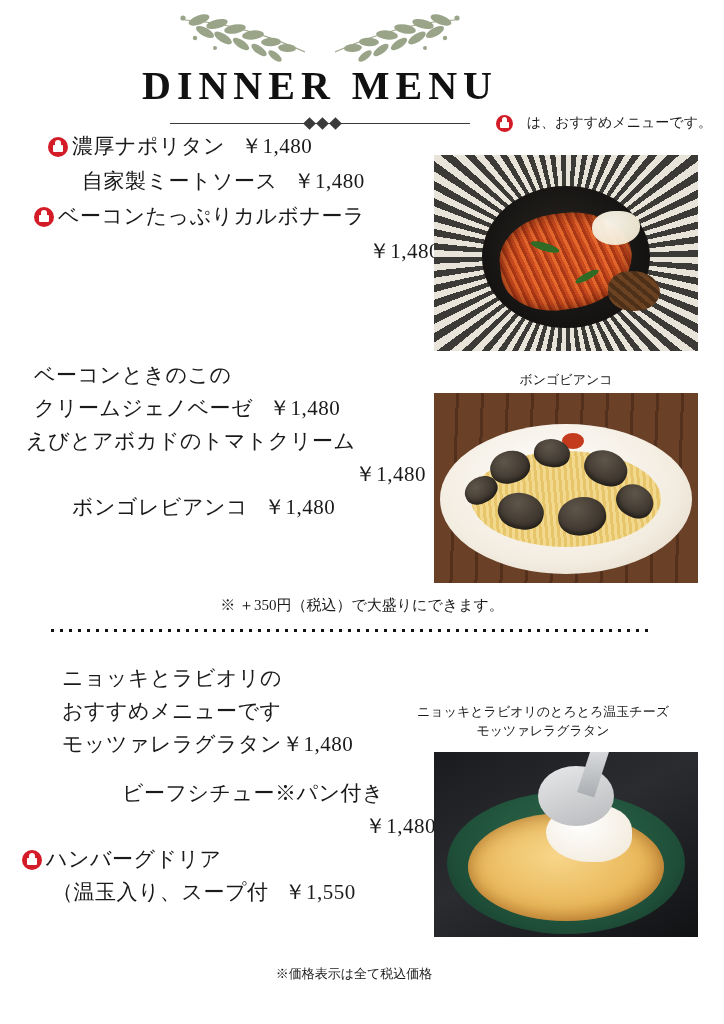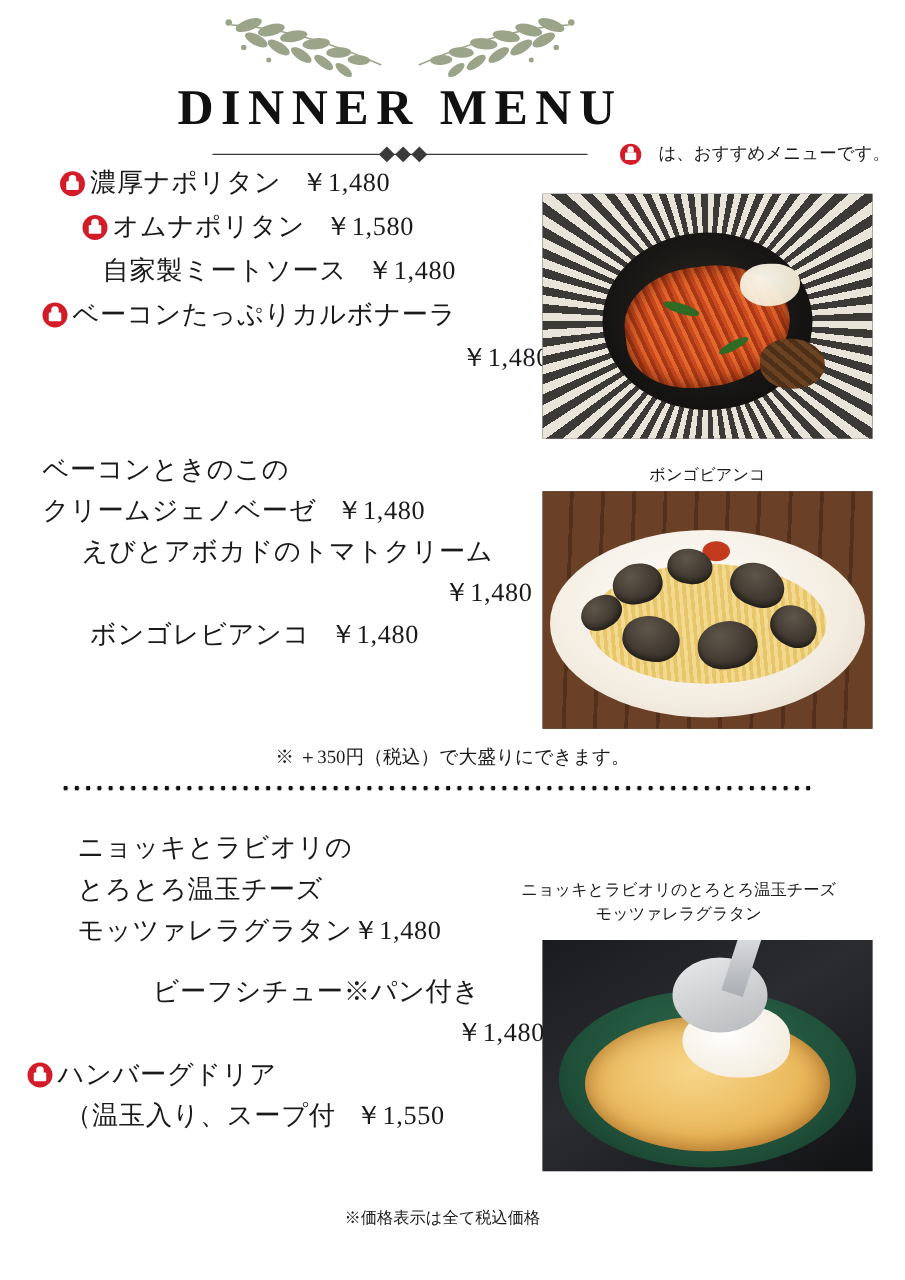--- a/index.html
+++ b/index.html
@@ -410,27 +410,20 @@
   </div>
 
   <div class="section section-one">
     <div class="menu-line">
       <span class="badge-slot">
           <span class="thumb-badge"></span>
         </span>
       <span class="name">濃厚ナポリタン</span>
       <span class="price">￥1,480</span>
     </div>
-    <div class="menu-line" style="padding-left:18px;">
-      <span class="badge-slot">
-          <span class="thumb-badge"></span>
-        </span>
-      <span class="name">オムナポリタン</span>
-      <span class="price">￥1,580</span>
-    </div>
     <div class="menu-line" style="padding-left:10px;">
       <span class="badge-slot"></span>
       <span class="name">自家製ミートソース</span>
       <span class="price">￥1,480</span>
     </div>
     <div class="menu-line" style="margin-left:-14px;">
       <span class="badge-slot">
           <span class="thumb-badge"></span>
         </span>
       <span class="name">ベーコンたっぷりカルボナーラ</span>
@@ -442,41 +435,41 @@
   </div>
 
   <div class="section section-two">
     <div class="menu-line" style="padding-left:10px;">
       <span class="name">ベーコンときのこの</span>
     </div>
     <div class="menu-line" style="padding-left:10px;">
       <span class="name">クリームジェノベーゼ</span>
       <span class="price">￥1,480</span>
     </div>
-    <div class="menu-line" style="padding-left:2px;justify-content:center;">
+    <div class="menu-line" style="padding-left:2px;">
       <span class="name">えびとアボカドのトマトクリーム</span>
     </div>
     <div class="menu-line cont">
       <span class="price">￥1,480</span>
     </div>
     <div class="menu-line" style="padding-left:48px;">
       <span class="name">ボンゴレビアンコ</span>
       <span class="price">￥1,480</span>
     </div>
   </div>
 
   <div class="mori-note">※ ＋350円（税込）で大盛りにできます。</div>
   <div class="dotted-rule"></div>
 
   <div class="section section-three">
     <div class="menu-line" style="padding-left:18px;">
       <span class="name">ニョッキとラビオリの</span>
     </div>
     <div class="menu-line" style="padding-left:18px;">
-      <span class="name">とろとろ温玉チーズ</span>
+      <span class="name">おすすめメニューです</span>
     </div>
     <div class="menu-line" style="padding-left:18px;">
       <span class="name">モッツァレラグラタン</span>
       <span class="price" style="margin-left:0;">￥1,480</span>
     </div>
     <div class="gap-row"></div>
     <div class="menu-line" style="padding-left:18px;justify-content:center;">
       <span class="name">ビーフシチュー※パン付き</span>
     </div>
     <div class="menu-line cont">

